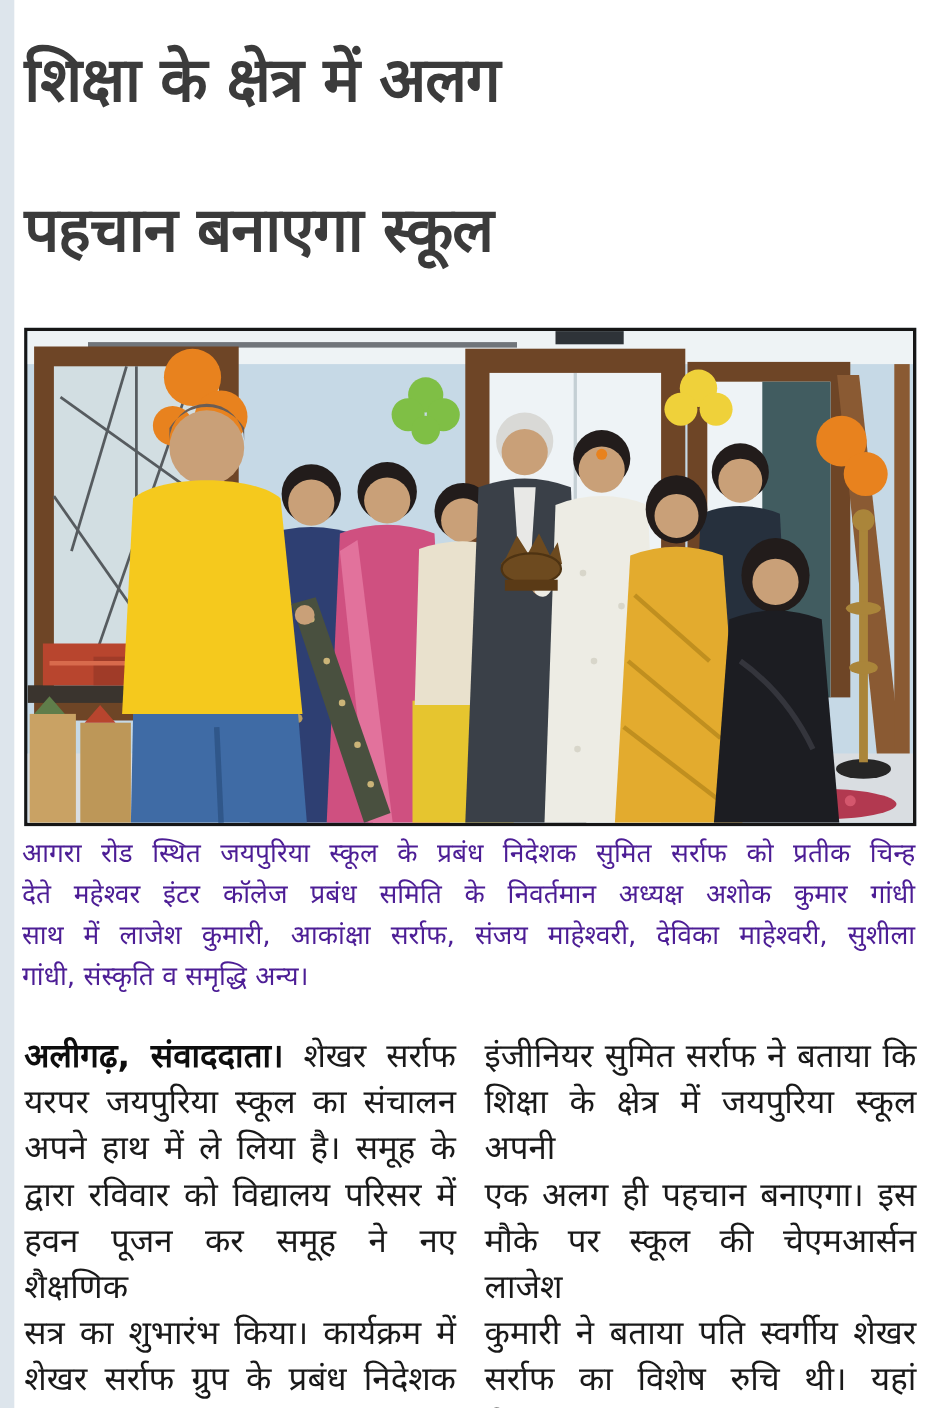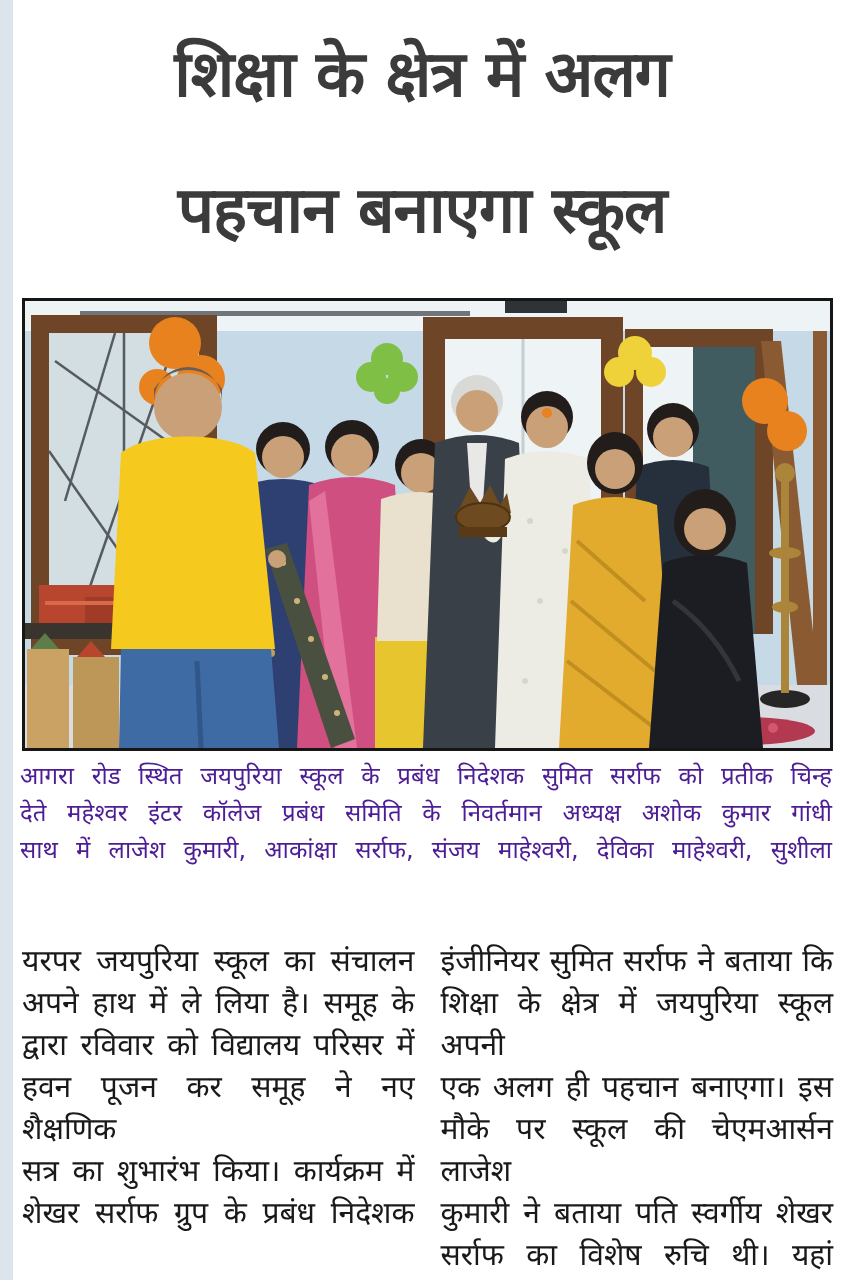--- a/index.html
+++ b/index.html
@@ -3,23 +3,22 @@
 <meta charset="utf-8">
 <style>
   html,body{margin:0;padding:0;background:#ffffff;}
   .page{
     position:relative;width:845px;height:1280px;background:#ffffff;
     font-family:"DejaVu Sans",sans-serif;overflow:hidden;
   }
   .edge-strip{position:absolute;left:0;top:0;width:13px;height:1280px;background:#dde5ec;}
   .headline{
     position:absolute;left:22px;top:6px;width:800px;margin:0;
-    font-size:64px;line-height:136px;font-weight:800;color:#3b3b3b;
+    font-size:56px;line-height:136px;font-weight:800;color:#3b3b3b;
     letter-spacing:-1px;
-    text-align:center;
   }
   .hl-line{display:block;white-space:nowrap;}
   .photo-frame{
     position:absolute;left:22px;top:298px;width:805px;height:447px;margin:0;
     border:3px solid #161616;background:#c6d9e6;
   }
   .photo-frame svg{display:block;width:805px;height:447px;}
   .caption{
     position:absolute;left:20px;top:758px;width:812px;
     font-size:24px;line-height:37px;font-weight:400;color:#4c1d95;
@@ -233,24 +232,26 @@
         <path d="M 638 262 Q 680 246 722 262 L 738 447 L 624 447 Z" fill="#1c1d22"></path>
         <path d="M 648 300 Q 690 330 714 380" stroke="#34353c" stroke-width="5" fill="none"></path>
       </g>
     </svg>
   </figure>
 
   <div class="caption">
     <div class="b-line just">आगरा रोड स्थित जयपुरिया स्कूल के प्रबंध निदेशक सुमित सर्राफ को प्रतीक चिन्ह</div>
     <div class="b-line just">देते महेश्वर इंटर कॉलेज प्रबंध समिति के निवर्तमान अध्यक्ष अशोक कुमार गांधी</div>
     <div class="b-line just">साथ में लाजेश कुमारी, आकांक्षा सर्राफ, संजय माहेश्वरी, देविका माहेश्वरी, सुशीला</div>
+    <div class="b-line">गांधी, संस्कृति व समृद्धि अन्य।</div>
   </div>
 
   <div class="article">
     <div class="col">
+      <div class="b-line just"><b class="dateline">अलीगढ़, संवाददाता।</b><span> शेखर सर्राफ</span></div>
       <div class="b-line just">यरपर जयपुरिया स्कूल का संचालन</div>
       <div class="b-line just">अपने हाथ में ले लिया है। समूह के</div>
       <div class="b-line just">द्वारा रविवार को विद्यालय परिसर में</div>
       <div class="b-line just">हवन पूजन कर समूह ने नए शैक्षणिक</div>
       <div class="b-line just">सत्र का शुभारंभ किया। कार्यक्रम में</div>
       <div class="b-line just">शेखर सर्राफ ग्रुप के प्रबंध निदेशक</div>
     </div>
     <div class="col">
       <div class="b-line just">इंजीनियर सुमित सर्राफ ने बताया कि</div>
       <div class="b-line just">शिक्षा के क्षेत्र में जयपुरिया स्कूल अपनी</div>

